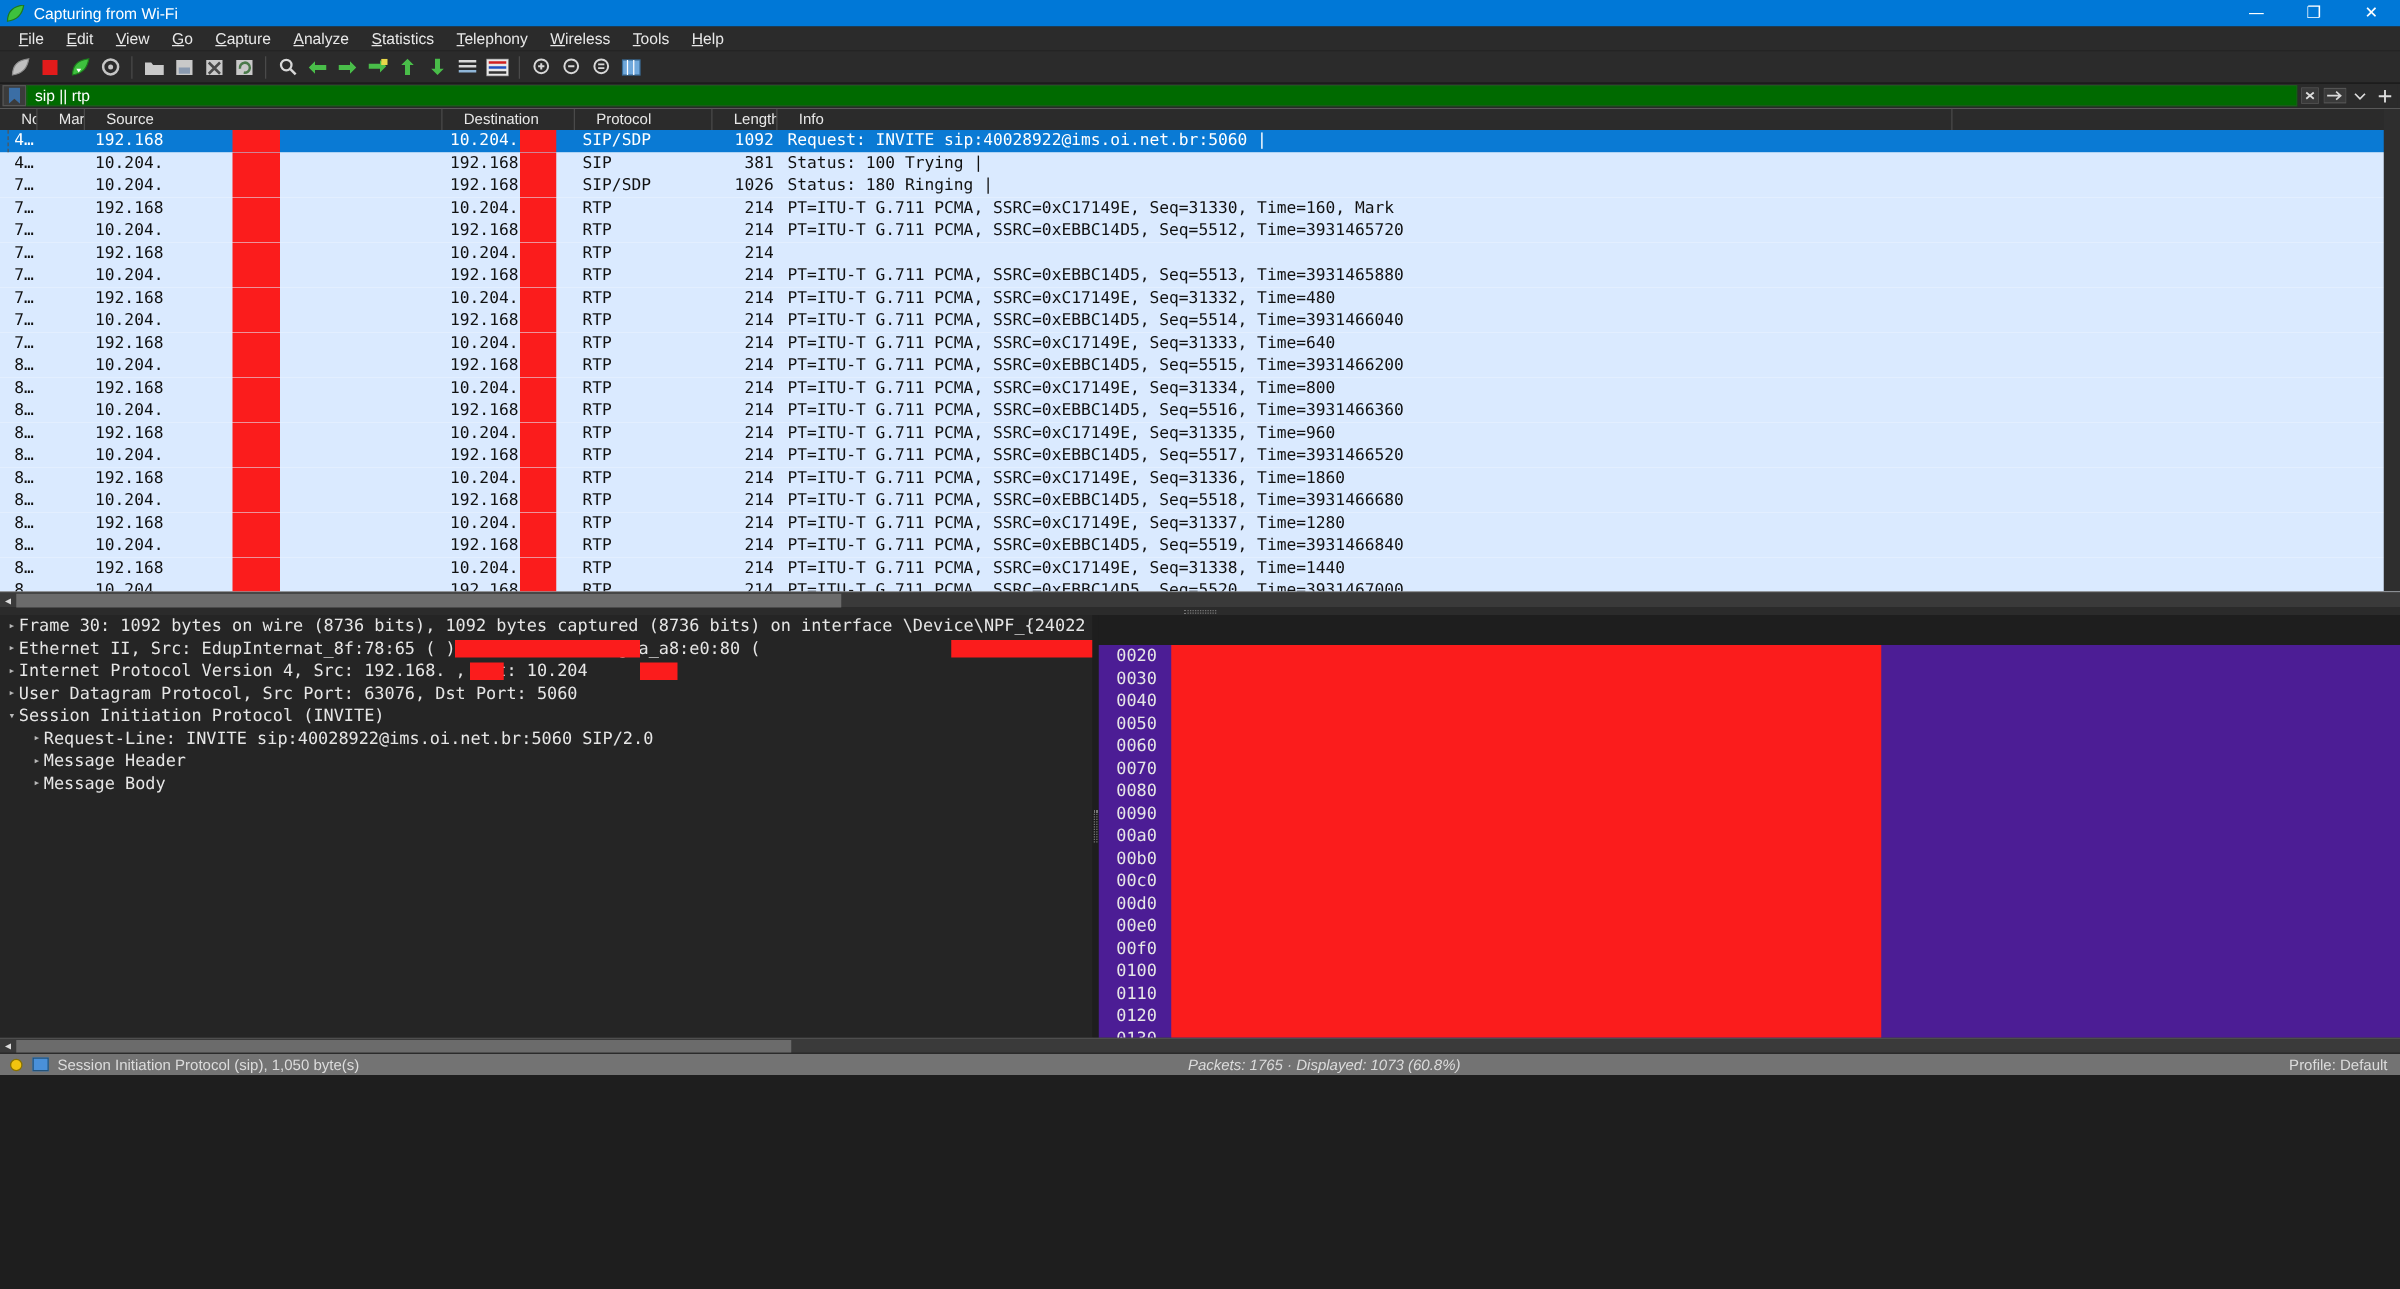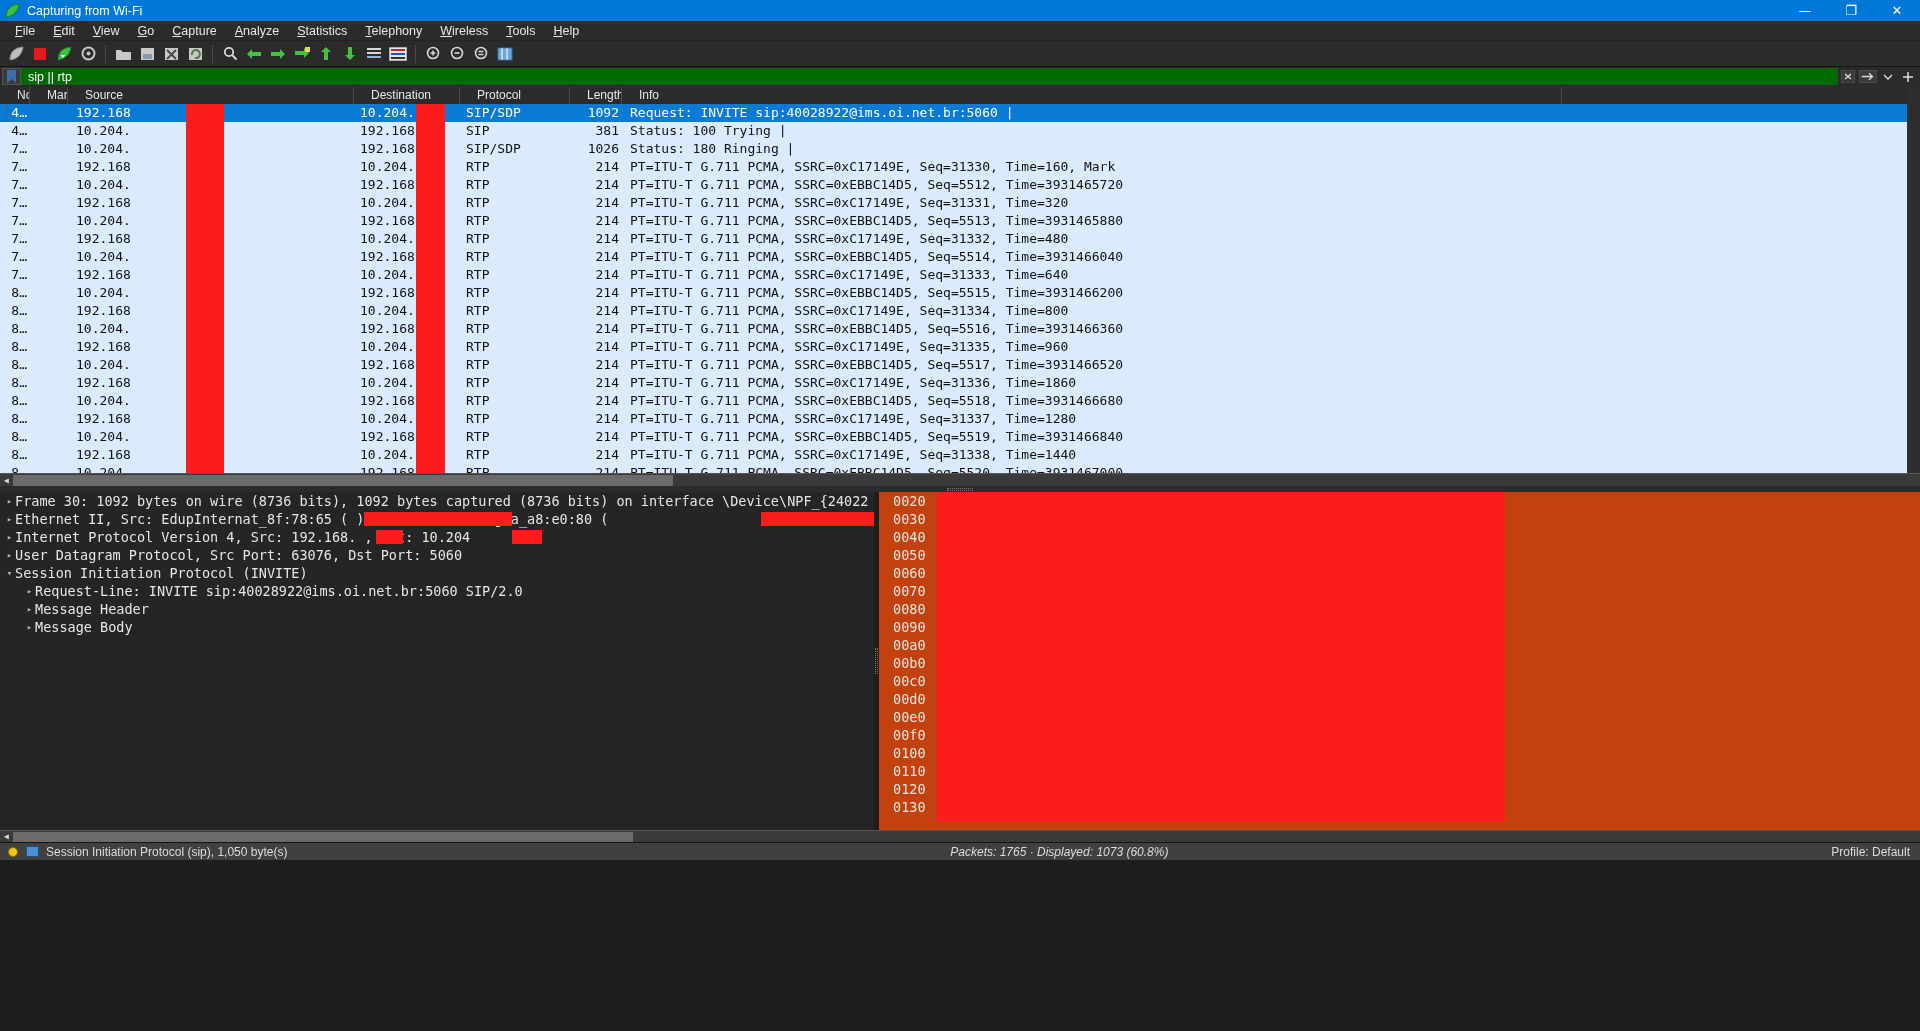--- a/index.html
+++ b/index.html
@@ -90,28 +90,28 @@
   .lower{ display:flex; height:338px; background:#1e1e1e; }
   .details{ width:874px; background:#252525; color:#e6e6e6; position:relative;
             font-family:"DejaVu Sans Mono", monospace; font-size:13.5px; overflow:hidden; }
   .dline{ height:18px; line-height:18px; white-space:nowrap; display:flex; align-items:center; }
   .dline .caret{ width:11px; display:inline-block; color:#b9b9b9; font-size:9px; text-align:center;}
   .dline .txt{ position:relative; }
   .dline .redact{ position:absolute; background:#fb1c1c; top:2px; bottom:2px; }
   .dsplit{ width:5px; background:#1e1e1e; position:relative; }
   .dsplit .grip{ position:absolute; top:50%; left:1px; width:3px; height:26px;
                  border-left:1px dotted #777; border-right:1px dotted #777; transform:translateY(-50%);}
-  .bytes{ flex:1; background:#c2410c; display:flex; position:relative; overflow:hidden; }
+  .bytes{ flex:1; background:#4c1d95; display:flex; position:relative; overflow:hidden;margin-top:24px; }
   .offsets{ width:56px; padding-left:14px; color:#e6e6e6;
             font-family:"DejaVu Sans Mono", monospace; font-size:13.5px; }
   .offsets div{ height:18px; line-height:18px; }
   .hexredact{ position:absolute; left:58px; top:0; width:568px; height:330px; background:#fb1c1c;}
   
   .statusbar{
-    height:18px; background:#404040; color:#dcdcdc; display:flex; align-items:center;
+    height:18px; background:#737373; color:#dcdcdc; display:flex; align-items:center;
     font-family:"Liberation Sans", sans-serif; font-size:12px;
     border-top:1px solid #151515;
   }
   .sb-left{ display:flex; align-items:center; padding-left:8px; }
   .sb-dot{ width:10px;height:10px;border-radius:50%; background:#f1c40f; margin-right:8px;
            border:1px solid #8a7200;}
   .sb-ico{ width:13px;height:11px;background:#4a90d9;margin-right:7px;border:1px solid #22527a;}
   .sb-mid{ margin-left:auto;font-style:italic; }
   .sb-right{ margin-left:auto; padding-right:10px; }
   .vscroll{ position:absolute; right:0; top:0; width:13px; bottom:0; background:#2e2e2e;}
@@ -360,21 +360,20 @@
         <div class="c c-len">214</div>
         <div class="c c-info">PT=ITU-T G.711 PCMA, SSRC=0xEBBC14D5, Seq=5512, Time=3931465720</div>
       </div>
       <div class="prow">
         <div class="c c-no">7…</div>
         <div class="c c-time"></div>
         <div class="c c-src">192.168<span class="redact" style="left: 118px; width: 38px;"></span></div>
         <div class="c c-dst">10.204.<span class="redact" style="left: 62px; width: 29px;"></span></div>
         <div class="c c-proto">RTP</div>
         <div class="c c-len">214</div>
-        <div class="c c-info">PT=ITU-T G.711 PCMA, SSRC=0xC17149E, Seq=31331, Time=320</div>
       </div>
       <div class="prow">
         <div class="c c-no">7…</div>
         <div class="c c-time"></div>
         <div class="c c-src">10.204.<span class="redact" style="left: 118px; width: 38px;"></span></div>
         <div class="c c-dst">192.168<span class="redact" style="left: 62px; width: 29px;"></span></div>
         <div class="c c-proto">RTP</div>
         <div class="c c-len">214</div>
         <div class="c c-info">PT=ITU-T G.711 PCMA, SSRC=0xEBBC14D5, Seq=5513, Time=3931465880</div>
       </div>

